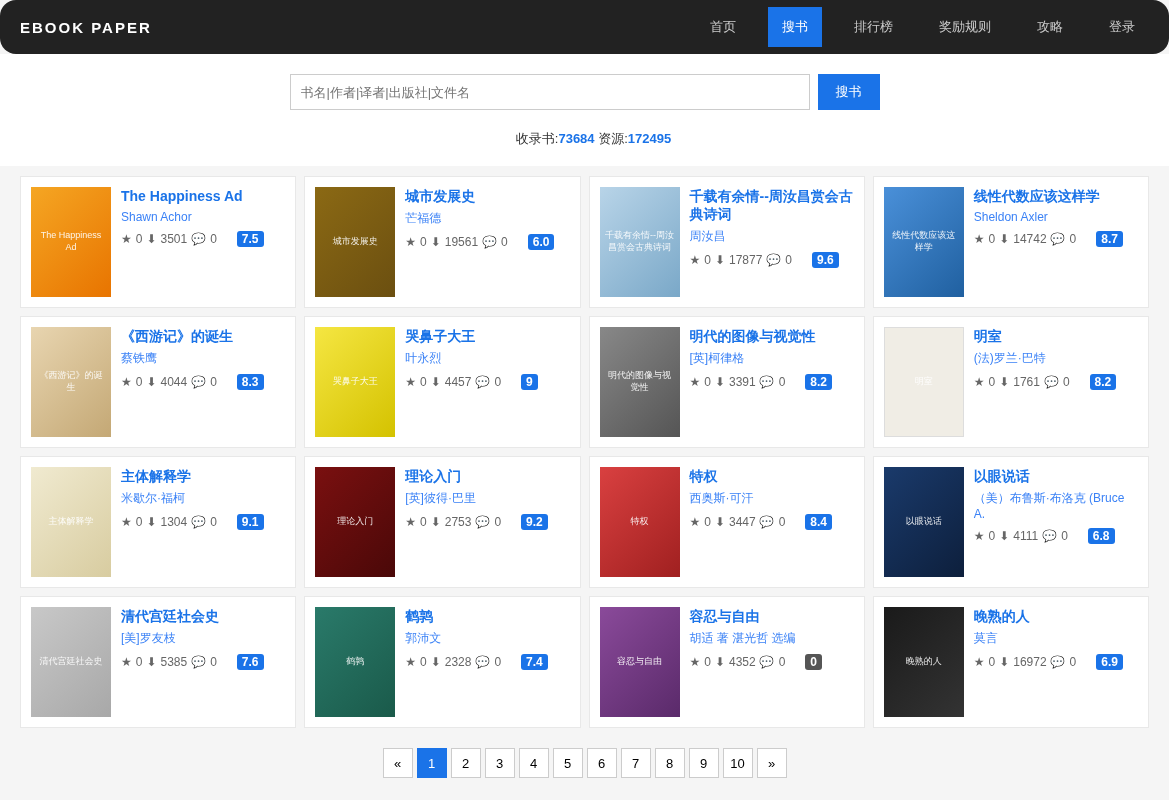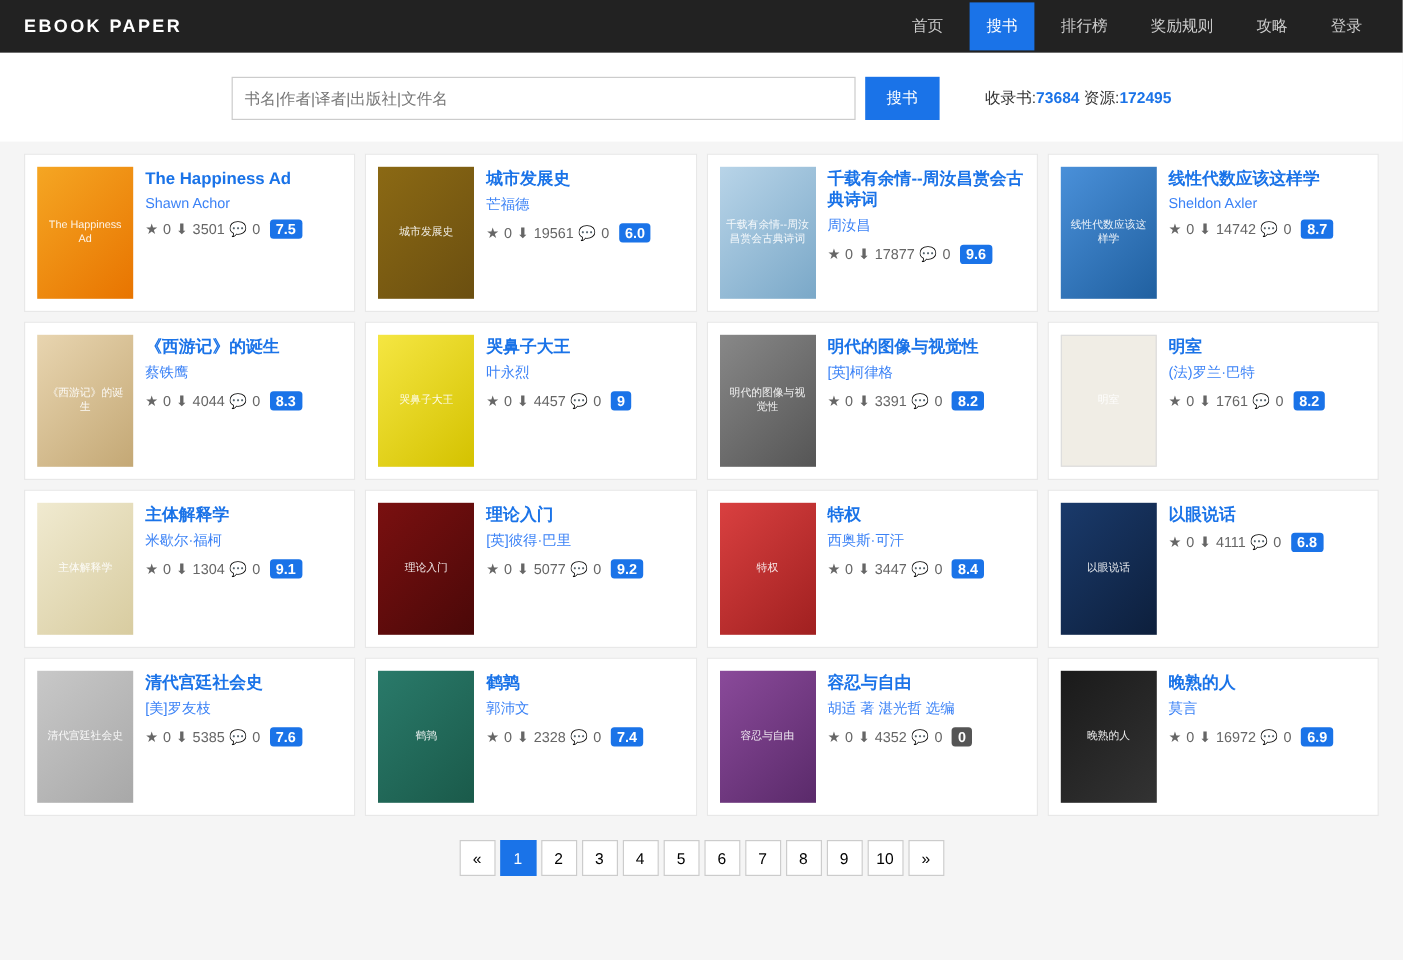--- a/index.html
+++ b/index.html
@@ -1,21 +1,21 @@
 <!DOCTYPE html>
 <html><head>
   <meta charset="utf-8">
   <style>
     * { box-sizing: border-box; margin: 0; padding: 0; }
     body { font-family: "Microsoft YaHei", Arial, sans-serif; background: #f5f5f5; font-size: 13px; color: #333; }
 
     
-    .header { background: #222; display: flex; align-items: center; padding: 0 20px; height: 44px; }
+    .header { background: #222; display: flex; align-items: center; padding: 0 20px; height: 54px; border-radius: 16px; }
     .header-logo { color: #fff; font-size: 15px; font-weight: bold; letter-spacing: 2px; margin-right: 30px; }
-    .header-nav { display: flex; margin-left: auto; gap: 8px; }
+    .header-nav { display: flex; margin-left: auto; gap: 18px; }
     .header-nav a { color: #ccc; text-decoration: none; padding: 0 14px; line-height: 40px; font-size: 13px; }
     .header-nav a.active { background: #1a73e8; color: #fff; }
 
     
     .search-area { background: #fff; display: flex; flex-direction: column; align-items: center; padding: 20px 0 10px 0; }
     .search-row { display: flex; align-items: center; gap: 8px; }
     .search-input { width: 520px; height: 36px; border: 1px solid #ccc; padding: 0 10px; font-size: 13px; color: #999; outline: none; }
     .search-btn { background: #1a73e8; color: #fff; border: none; padding: 0 18px; height: 36px; cursor: pointer; font-size: 13px; }
     .stats { font-size: 13px; color: #333; margin-left: 18px; white-space: nowrap; }
     .stats span { color: #1a73e8; font-weight: bold; }
@@ -25,21 +25,21 @@
 
     
     .book-grid { display: grid; grid-template-columns: repeat(4, 1fr); gap: 8px; }
     .book-card { background: #fff; border: 1px solid #e8e8e8; display: flex; flex-direction: column; padding: 10px; position: relative; }
     .book-inner { display: flex; gap: 10px; }
     .book-cover { width: 80px; min-width: 80px; height: 110px; overflow: hidden; display: flex; align-items: center; justify-content: center; }
     .book-info { flex: 1; display: flex; flex-direction: column; gap: 3px; }
     .book-title { color: #1a73e8; font-size: 14px; font-weight: bold; line-height: 1.3; cursor: pointer; }
     .book-author { color: #3b82f6; font-size: 12px; margin-top: 2px; }
     .book-meta { display: flex; align-items: center; gap: 4px; margin-top: 4px; font-size: 12px; color: #666; flex-wrap: wrap; }
-    .score-badge { background: #1a73e8; color: #fff; border-radius: 3px; padding: 1px 5px; font-size: 12px; font-weight: bold; margin-left: 4px; }
+    .score-badge { background: #1a73e8; color: #fff; border-radius: 3px; padding: 1px 5px; font-size: 12px; font-weight: bold; margin-left: 16px; }
 
     
     .pagination { display: flex; justify-content: center; align-items: center; padding: 20px 0; gap: 4px; }
     .page-btn { width: 30px; height: 30px; border: 1px solid #ccc; background: #fff; cursor: pointer; font-size: 13px; display: flex; align-items: center; justify-content: center; }
     .page-btn.active { background: #1a73e8; color: #fff; border-color: #1a73e8; }
 
     
     .cover-orange { background: linear-gradient(135deg, #f5a623, #e87400); }
     .cover-brown { background: linear-gradient(135deg, #8B6914, #6B4F10); }
     .cover-lightblue { background: linear-gradient(135deg, #b8d4e8, #7aa8c8); }
@@ -52,21 +52,21 @@
     .cover-darkblue { background: linear-gradient(135deg, #1a3a6b, #0d1f3c); }
     .cover-lightgray { background: linear-gradient(135deg, #c8c8c8, #a8a8a8); }
     .cover-black { background: linear-gradient(135deg, #1a1a1a, #333); }
     .cover-teal { background: linear-gradient(135deg, #2a7a6a, #1a5a4a); }
     .cover-purple { background: linear-gradient(135deg, #8a4a9a, #5a2a6a); }
     .cover-cream { background: linear-gradient(135deg, #f0ead0, #d8cca0); }
     .cover-dark-red { background: linear-gradient(135deg, #7a1010, #4a0808); }
 
     .cover-text { color: rgba(255,255,255,0.9); font-size: 9px; text-align: center; padding: 5px; line-height: 1.3; width: 100%; height: 100%; display: flex; align-items: center; justify-content: center; }
 
-    .search-stats-row { display: flex; align-items: center; justify-content: space-between; gap: 20px; background: #fff; padding-bottom: 8px; }
+    .search-stats-row { display: flex; align-items: center; justify-content: space-between; gap: 20px; background: #fff; padding-bottom: 8px; flex-direction: column; }
   </style>
 </head>
 <body>
 
 <div class="header">
   <div class="header-logo">EBOOK  PAPER</div>
   <div class="header-nav" id="nav-container">
       <a href="#">首页</a>
       <a href="#" class="active">搜书</a>
       <a href="#">排行榜</a>
@@ -273,21 +273,21 @@
         <div class="book-cover cover-dark-red">
           <div class="cover-text">理论入门</div>
         </div>
         <div class="book-info">
           <div class="book-title">理论入门</div>
           <div class="book-author">[英]彼得·巴里</div>
           <div class="book-meta">
             <span>★</span>
               <span>0</span>
             <span>⬇</span>
-              <span>5077</span>
+              <span>2753</span>
             <span>💬</span>
               <span>0</span>
             <span class="score-badge">9.2</span>
           </div>
         </div>
       </div>
     </div>
       <div class="book-card">
       <div class="book-inner">
         <div class="book-cover cover-red">
@@ -308,20 +308,21 @@
         </div>
       </div>
     </div>
       <div class="book-card">
       <div class="book-inner">
         <div class="book-cover cover-darkblue">
           <div class="cover-text">以眼说话</div>
         </div>
         <div class="book-info">
           <div class="book-title">以眼说话</div>
+          <div class="book-author">（美）布鲁斯·布洛克 (Bruce A.</div>
           <div class="book-meta">
             <span>★</span>
               <span>0</span>
             <span>⬇</span>
               <span>4111</span>
             <span>💬</span>
               <span>0</span>
             <span class="score-badge">6.8</span>
           </div>
         </div>

